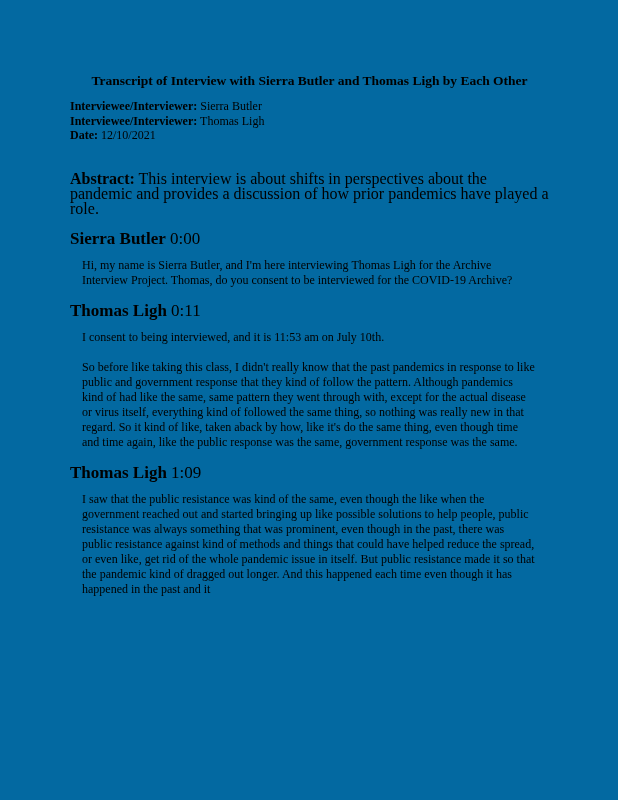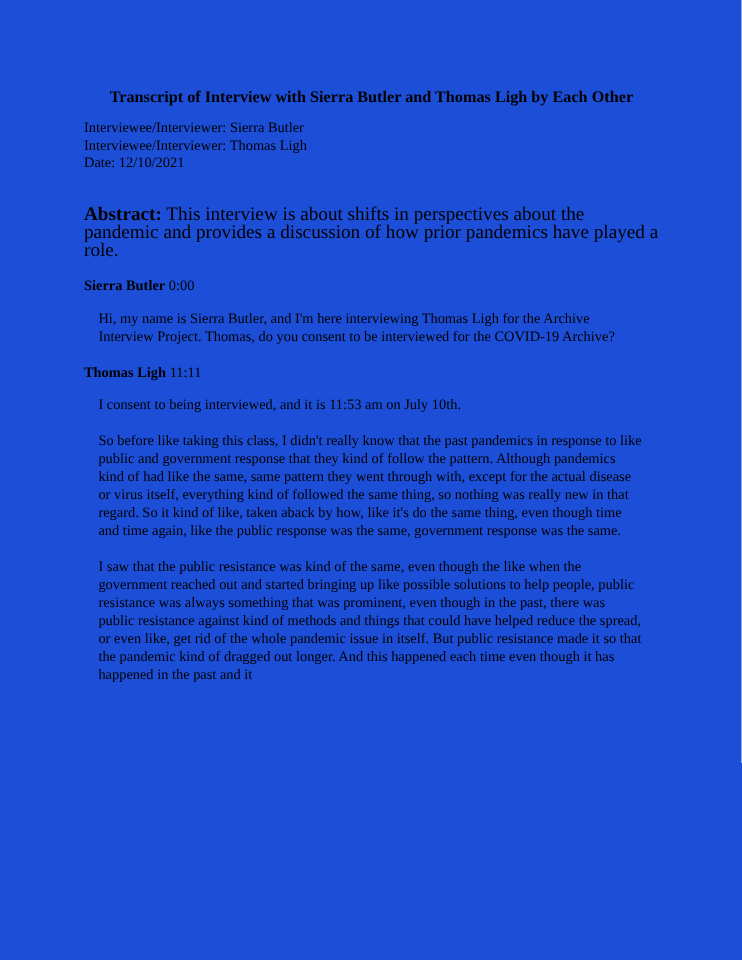--- a/index.html
+++ b/index.html
@@ -4,21 +4,21 @@
 <style>
   html, body {
     margin: 0;
     padding: 0;
     background: #ffffff;
   }
   .page {
     position: relative;
     width: 618px;
     height: 800px;
-    background: #1d4ed8;
+    background: #0369a1;
     font-family: "Liberation Serif", "DejaVu Serif", serif;
     color: #000000;
     overflow: hidden;
   }
   .content {
     position: absolute;
     top: 72px;
     left: 70px;
     width: 479px;
   }
@@ -31,36 +31,36 @@
   }
   .meta-block {
     margin: 0 0 28px 0;
   }
   .meta-line {
     font-size: 12px;
     line-height: 14.6px;
     white-space: nowrap;
   }
   .meta-label {
-    font-weight: normal;
+    font-weight: bold;
     text-align: center;
   }
   .abstract-block {
     font-size: 16px;
     line-height: 15px;
     margin: 0 0 15px 0;
   }
   .abstract-label {
     font-weight: bold;
   }
   .entry {
     margin: 0 0 15px 0;
   }
   .speaker-line {
-    font-size: 12px;
+    font-size: 17px;
     line-height: 15px;
   }
   .speaker-name {
     font-weight: bold;
   }
   .entry-text {
     font-size: 12px;
     line-height: 15px;
     margin: 12px;
     text-align: left;
@@ -98,29 +98,33 @@
       <div class="speaker-line">
         <span class="speaker-name">Sierra Butler</span>
         <span class="speaker-time">0:00</span>
       </div>
       <p class="entry-text">Hi, my name is Sierra Butler, and I'm here interviewing Thomas Ligh for the Archive Interview Project. Thomas, do you consent to be interviewed for the COVID-19 Archive?</p>
     </div>
 
     <div class="entry">
       <div class="speaker-line">
         <span class="speaker-name">Thomas Ligh</span>
-        <span class="speaker-time">11:11</span>
+        <span class="speaker-time">0:11</span>
       </div>
       <p class="entry-text">I consent to being interviewed, and it is 11:53 am on July 10th.</p>
     </div>
 
 
     <div class="entry">
       <p class="entry-text">So before like taking this class, I didn't really know that the past pandemics in response to like public and government response that they kind of follow the pattern. Although pandemics kind of had like the same, same pattern they went through with, except for the actual disease or virus itself, everything kind of followed the same thing, so nothing was really new in that regard. So it kind of like, taken aback by how, like it's do the same thing, even though time and time again, like the public response was the same, government response was the same.</p>
     </div>
 
 
     <div class="entry">
+      <div class="speaker-line">
+        <span class="speaker-name">Thomas Ligh</span>
+        <span class="speaker-time">1:09</span>
+      </div>
       <p class="entry-text">I saw that the public resistance was kind of the same, even though the like when the government reached out and started bringing up like possible solutions to help people, public resistance was always something that was prominent, even though in the past, there was public resistance against kind of methods and things that could have helped reduce the spread, or even like, get rid of the whole pandemic issue in itself. But public resistance made it so that the pandemic kind of dragged out longer. And this happened each time even though it has happened in the past and it</p>
     </div>
 
   </div>
 </div>
 
 </body></html>

